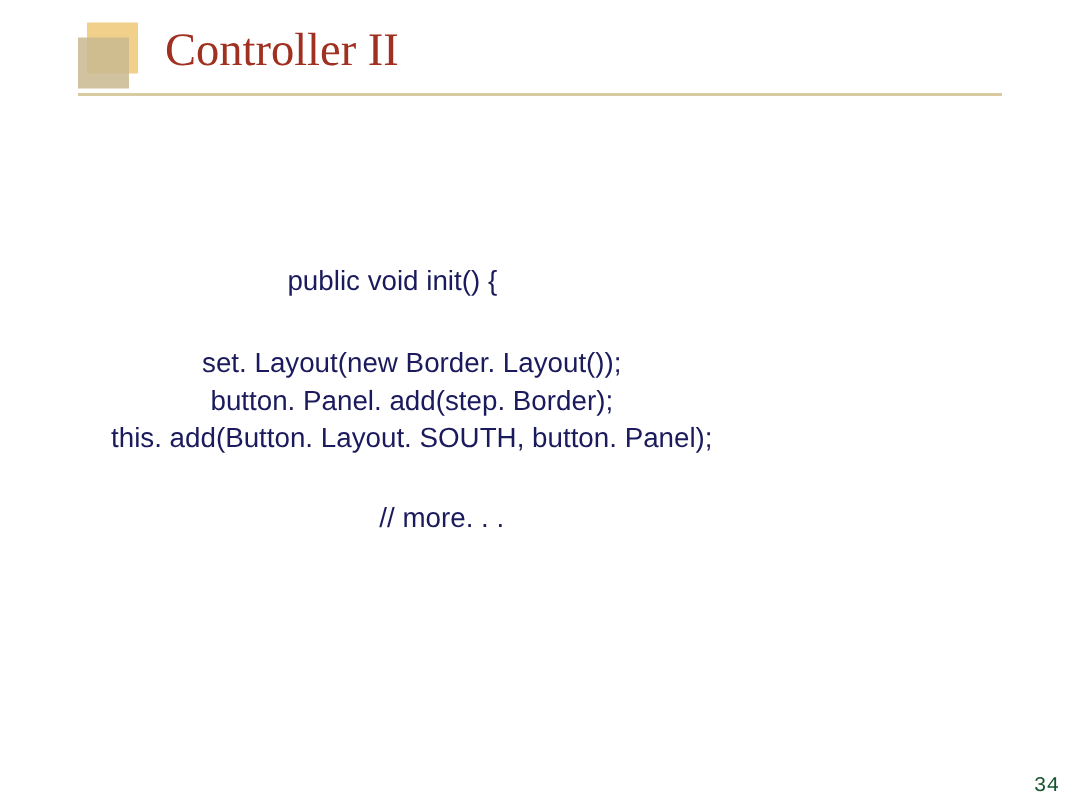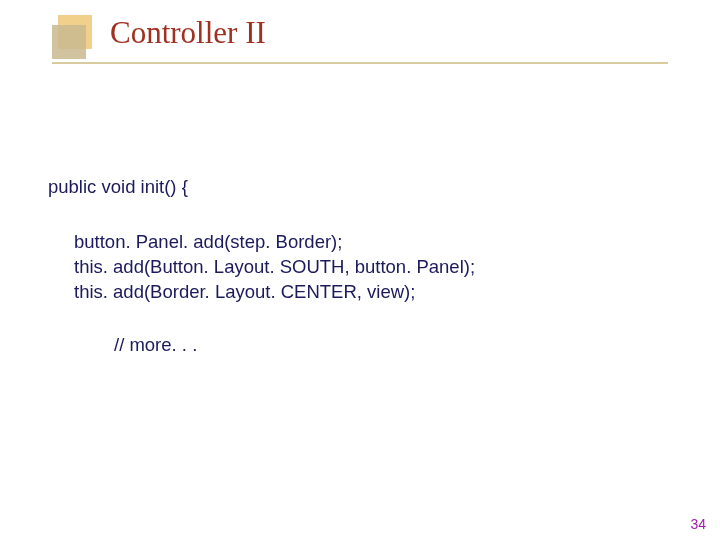--- a/index.html
+++ b/index.html
@@ -56,53 +56,54 @@
     height: 2px;
     background: #d9cba0;
   }
   .body {
     position: absolute;
     top: 175px;
     left: 48px;
     font-size: 18.5px;
     line-height: 1.35;
     color: #1a1a5c;
+    text-align: center;
   }
   .inner {
     margin-left: 26px;
     margin-top: 30px;
   }
   .after {
     margin-top: 28px;
     margin-left: 40px;
   }
   .pagenum {
     position: absolute;
     right: 14px;
     bottom: 8px;
     font-size: 14px;
-    color: #a21caf;
-    font-family: Liberation Sans, sans-serif;
+    color: #14532d;
+    font-family: Liberation Mono, monospace;
   }
 </style>
 </head>
 <body>
 
 <div class="title-block">
   <div class="title-bullet">
     <div class="yellow"></div>
     <div class="tan"></div>
   </div>
   <div class="title-text">Controller II</div>
 </div>
 <div class="underline"></div>
 
 <div class="body">
   <div>public void init() {</div>
   <div class="inner">
+    <div>set. Layout(new Border. Layout());</div>
     <div>button. Panel. add(step. Border);</div>
     <div>this. add(Button. Layout. SOUTH, button. Panel);</div>
-    <div>this. add(Border. Layout. CENTER, view);</div>
     <div class="after">// more. . .</div>
   </div>
 </div>
 
 <div class="pagenum">34</div>
 
 </body></html>

